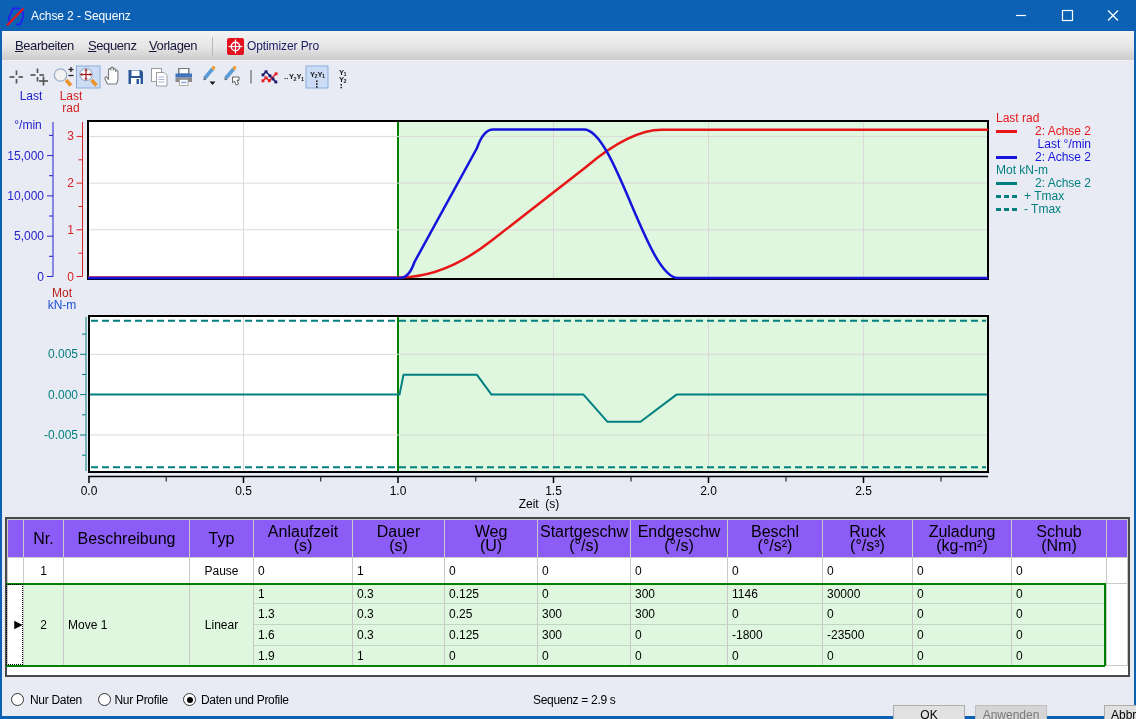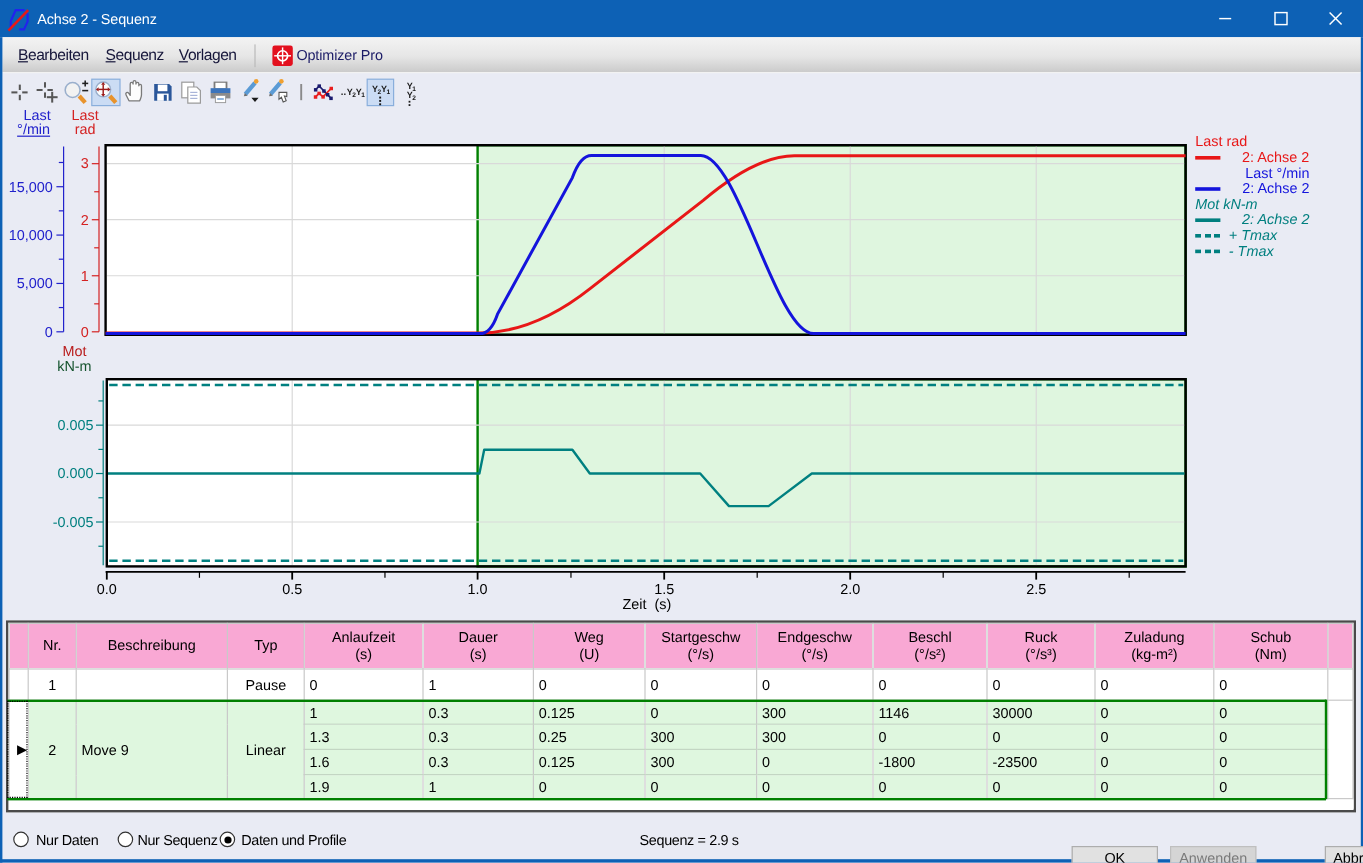--- a/index.html
+++ b/index.html
@@ -18,27 +18,27 @@
   .mitem{position:absolute;top:38px;font-size:13px;color:#16163A;letter-spacing:-0.4px;}
   #msep{position:absolute;left:212px;top:37px;width:1px;height:19px;background:#B9B9B9;}
   #optlabel{position:absolute;left:247px;top:38.5px;font-size:12px;color:#1B1B66;letter-spacing:-0.1px;}
   
   
   .axlbl{position:absolute;font-size:12px;text-align:center;}
   
   #legend{position:absolute;left:996px;top:112px;font-size:12px;line-height:13px;white-space:nowrap;}
   .lline{display:inline-block;width:21px;height:3px;vertical-align:2px;margin-right:18px;}
   .ldash{display:inline-block;width:22px;height:3px;vertical-align:2px;margin-right:6px;background:repeating-linear-gradient(90deg,#007F7F 0 5px,rgba(0,0,0,0) 5px 8px);}
-  .red{color:#E81717;} .blu{color:#1414DC;text-align:right;} .tea{color:#007F7F;font-style:italic;}
+  .red{color:#E81717;} .blu{color:#1414DC;text-align:right;} .tea{color:#007F7F;}
   
   #tablewrap{position:absolute;left:5px;top:517px;width:1121px;height:156px;border:2px solid #4A4A4A;background:#fff;}
   table{border-collapse:collapse;table-layout:fixed;width:1121px;font-size:12px;color:#000;}
   td{border:1px solid #C9C9C9;padding:0 0 0 4px;overflow:hidden;white-space:nowrap;}
   td.c{text-align:center;padding:0;}
-  tr.hdr td{background:#f9a8d4;text-align:center;padding:0;font-size:12px;line-height:13.5px;}
+  tr.hdr td{background:#8b5cf6;text-align:center;padding:0;font-size:16px;line-height:13.5px;}
   tr.r1 td{background:#fff;height:25px;}
   tr.grn td{background:#DFF7DF;border-color:#C9C9C9;border-top-color:#C3D6C3;border-bottom-color:#C3D6C3;}
   tr td.mk{background:#fff;border-color:#C9C9C9;}
   tr.grn td.mk{background:#fff;border-color:#C9C9C9;}
   tr.grn td.nob{background:#fff;border-top-color:#C9C9C9;border-bottom-color:#C9C9C9;}
   tr.sp td{border:none;background:#fff;}
   
   #botpanel{position:absolute;left:2px;top:679px;width:1132px;height:37px;background:#E9EBF4;}
   .radio{position:absolute;top:693px;width:11px;height:11px;border:1px solid #333;border-radius:50%;background:#fff;}
   .rlbl{position:absolute;top:693px;font-size:12px;color:#000;letter-spacing:-0.3px;}
@@ -340,25 +340,25 @@
   </svg>
 
   <div id="titletext">Achse 2 - Sequenz</div>
   <div class="mitem" style="left:15px;"><u>B</u>earbeiten</div>
   <div class="mitem" style="left:88px;"><u>S</u>equenz</div>
   <div class="mitem" style="left:149px;"><u>V</u>orlagen</div>
   <div id="msep"></div>
   <div id="optlabel">Optimizer Pro</div>
 
   <div class="axlbl" style="left:10px;top:89px;width:42px;color:#2222CC;">Last</div>
-  <div class="axlbl" style="left:0px;top:101px;width:56px;color:#2222CC;text-decoration:underline;">°/min</div>
+  <div class="axlbl" style="left:0px;top:118px;width:56px;color:#2222CC;">°/min</div>
   <div class="axlbl" style="left:50px;top:89px;width:42px;color:#D42222;">Last</div>
   <div class="axlbl" style="left:50px;top:101px;width:42px;color:#D42222;">rad</div>
   <div class="axlbl" style="left:42px;top:286px;width:40px;color:#b91c1c;">Mot</div>
-  <div class="axlbl" style="left:42px;top:298px;width:40px;color:#14532d;">kN-m</div>
+  <div class="axlbl" style="left:42px;top:298px;width:40px;color:#1d4ed8;">kN-m</div>
 
   <div id="legend">
     <div class="red">Last rad</div>
     <div class="red"><span class="lline" style="background:#E81717;"></span>2: Achse 2</div>
     <div class="blu">Last °/min</div>
     <div class="blu"><span class="lline" style="background:#1414DC;"></span>2: Achse 2</div>
     <div class="tea">Mot kN-m</div>
     <div class="tea"><span class="lline" style="background:#007F7F;"></span>2: Achse 2</div>
     <div class="tea"><span class="ldash"></span>+ Tmax</div>
     <div class="tea"><span class="ldash"></span>- Tmax</div>
@@ -413,21 +413,21 @@
             <td>0</td>
             <td>0</td>
             <td>0</td>
             <td class="nob"></td>
    </tr>
    <tr class="grn" style="height:20px;">
      <td class="mk" rowspan="4" id="mkcell">
               <span id="arrow">►</span>
             </td>
      <td class="c" rowspan="4">2</td>
-            <td rowspan="4">Move 9</td>
+            <td rowspan="4">Move 1</td>
             <td class="c" rowspan="4">Linear</td>
      <td>1</td>
             <td>0.3</td>
             <td>0.125</td>
             <td>0</td>
             <td>300</td>
             <td>1146</td>
             <td>30000</td>
             <td>0</td>
             <td>0</td>
@@ -474,20 +474,20 @@
   </div>
 
   <div class="gline" style="left:6px;top:583px;width:1099px;height:2px;"></div>
   <div class="gline" style="left:6px;top:665px;width:1099px;height:2px;"></div>
   <div class="gline" style="left:1104px;top:583px;width:2px;height:83px;"></div>
   <div class="dotted" style="left:6px;top:584px;width:15px;height:79px;"></div>
 
   <div class="radio" style="left:11px;"></div>
   <div class="rlbl" style="left:30px;">Nur Daten</div>
   <div class="radio" style="left:98px;"></div>
-  <div class="rlbl" style="left:114.5px;">Nur Sequenz</div>
+  <div class="rlbl" style="left:114.5px;">Nur Profile</div>
   <div class="radio" id="rsel" style="left:183px;"></div>
   <div class="rlbl" style="left:201px;">Daten und Profile</div>
   <div class="rlbl" style="left:533px;">Sequenz = 2.9 s</div>
   <div class="btn" style="left:893px;">OK</div>
   <div class="btn" style="left:975px;background:#D5D5D5;border-color:#BFBFBF;color:#7A7A7A;">Anwenden</div>
   <div class="btn" style="left:1104px;">Abbrechen</div>
 </div>
 
 </body></html>

